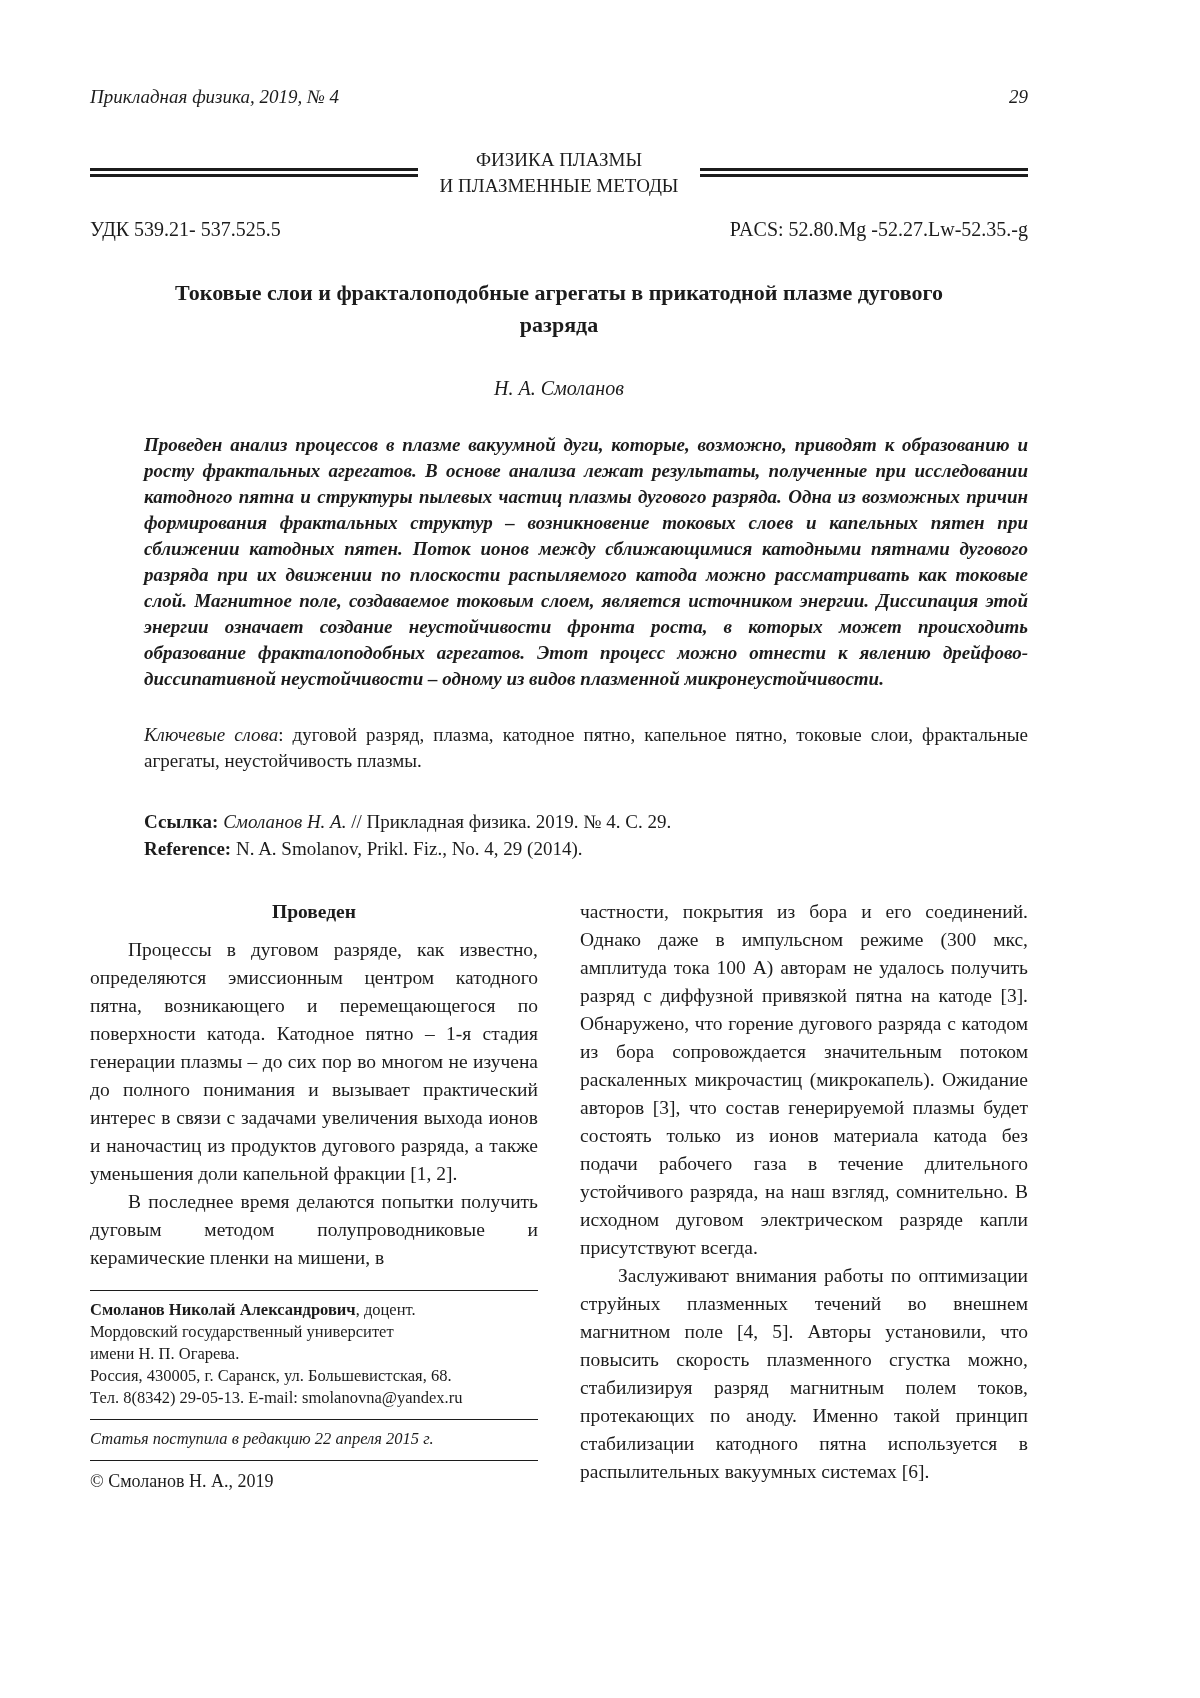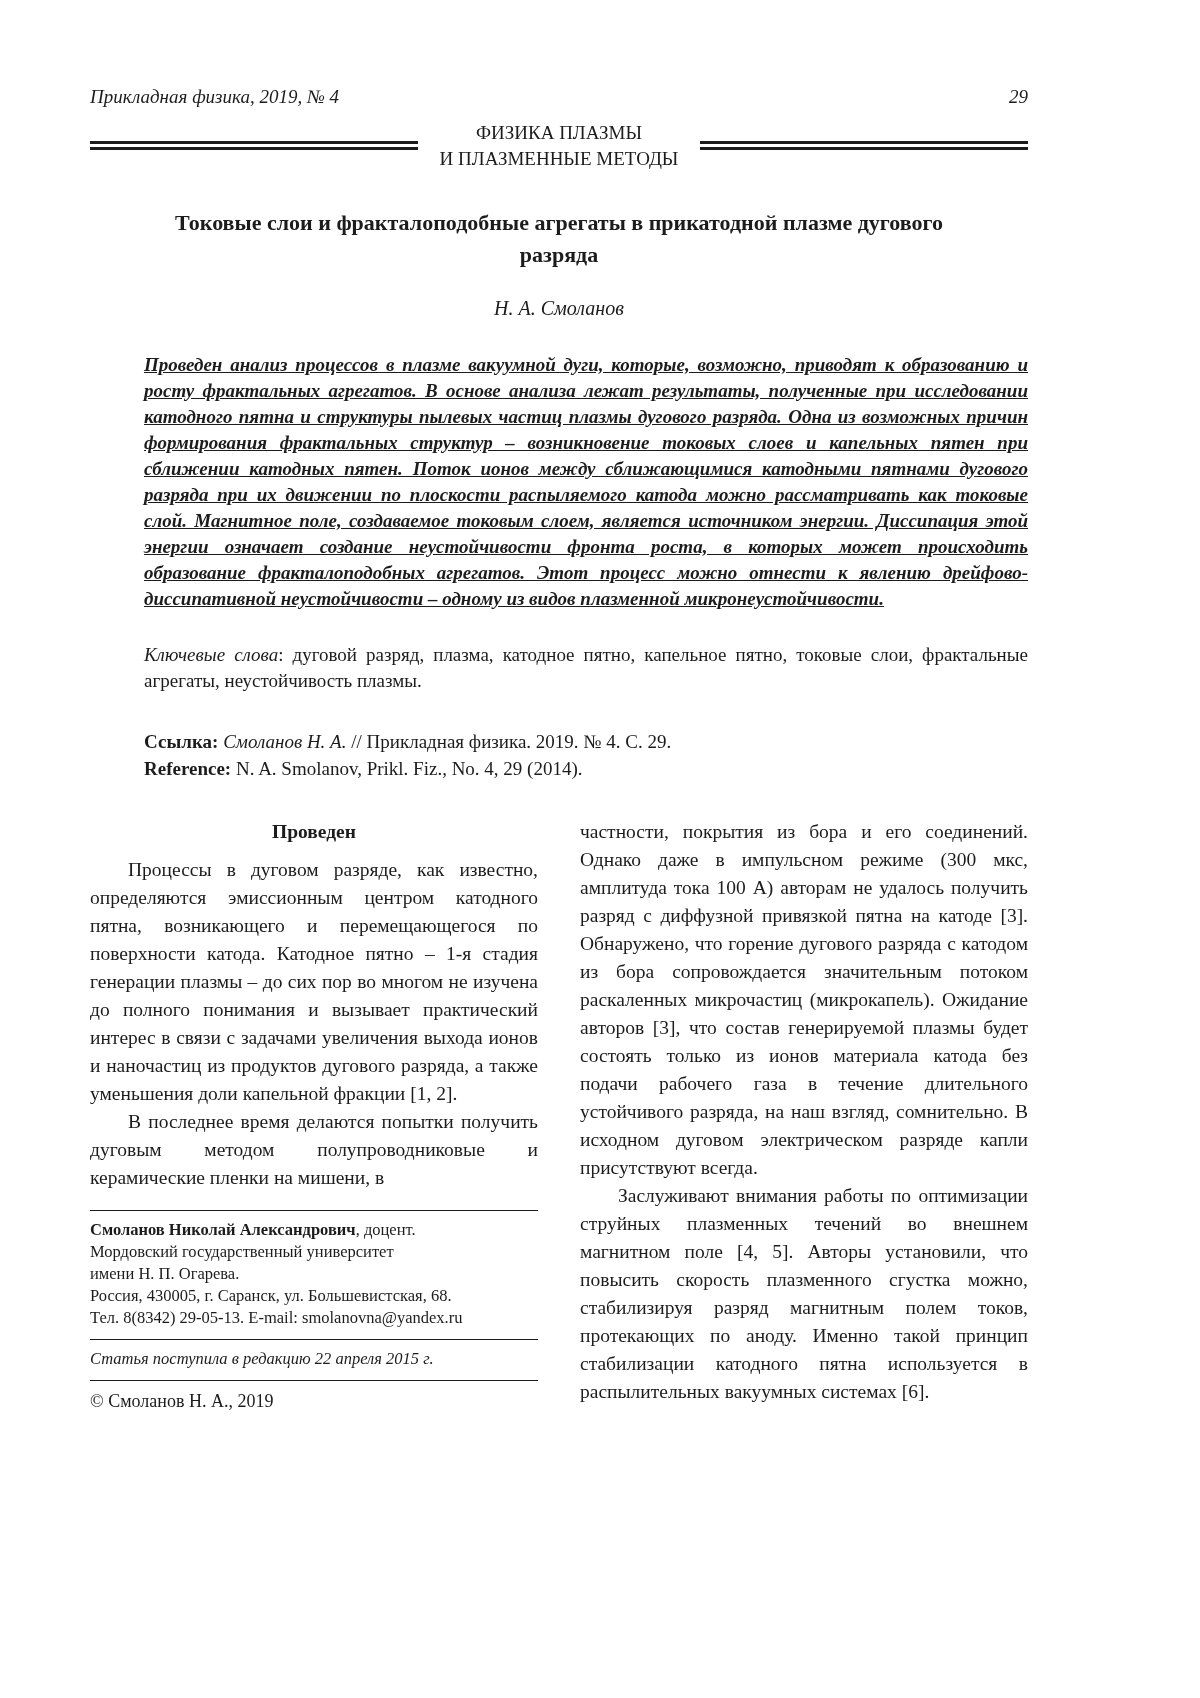--- a/index.html
+++ b/index.html
@@ -23,21 +23,21 @@
     display: flex;
     justify-content: space-between;
     align-items: baseline;
     font-size: 19px;
   }
   .running-header .journal { font-style: italic; }
   .running-header .pagenum { font-style: italic; }
 
   
   .section-banner {
-    margin-top: 12px;
+    margin-top: 39px;
     display: flex;
     align-items: center;
     gap: 16px;
   }
   .double-rule {
     flex: 1;
     height: 3px;
     border-top: 3px solid #1c1c1c;
     border-bottom: 3px solid #1c1c1c;
   }
@@ -58,35 +58,34 @@
 
   .article-title {
     margin: 36px auto 0 auto;
     max-width: 840px;
     text-align: center;
     font-size: 22px;
     font-weight: bold;
     line-height: 1.45;
   }
   .author {
-    margin-top: 26px;
+    margin-top: 36px;
     text-align: center;
     font-style: italic;
     font-size: 20px;
   }
 
   .abstract {
     margin: 32px 0 0 0;
     padding-left: 54px;
     font-size: 19px;
     font-weight: bold;
     font-style: italic;
     text-align: justify;
     line-height: 26px;
-    text-decoration: underline;
   }
 
   .keywords {
     margin: 30px 0 0 0;
     padding-left: 54px;
     font-size: 19px;
     text-align: justify;
     line-height: 26px;
   }
   .kw-label { font-style: italic; }
@@ -157,20 +156,24 @@
 
   <div class="section-banner">
     <div class="double-rule"></div>
     <div class="section-title">
       <div>ФИЗИКА ПЛАЗМЫ</div>
       <div>И ПЛАЗМЕННЫЕ МЕТОДЫ</div>
     </div>
     <div class="double-rule"></div>
   </div>
 
+  <div class="codes">
+    <span>УДК 539.21- 537.525.5</span>
+    <span>PACS: 52.80.Mg -52.27.Lw-52.35.-g</span>
+  </div>
 
   <h1 class="article-title">Токовые слои и фракталоподобные агрегаты в прикатодной плазме дугового разряда</h1>
 
   <div class="author">Н. А. Смоланов</div>
 
   <p class="abstract">Проведен анализ процессов в плазме вакуумной дуги, которые, возможно, приводят к образованию и росту фрактальных агрегатов. В основе анализа лежат результаты, полученные при исследовании катодного пятна и структуры пылевых частиц плазмы дугового разряда. Одна из возможных причин формирования фрактальных структур – возникновение токовых слоев и капельных пятен при сближении катодных пятен. Поток ионов между сближающимися катодными пятнами дугового разряда при их движении по плоскости распыляемого катода можно рассматривать как токовые слой. Магнитное поле, создаваемое токовым слоем, является источником энергии. Диссипация этой энергии означает создание неустойчивости фронта роста, в которых может происходить образование фракталоподобных агрегатов. Этот процесс можно отнести к явлению дрейфово-диссипативной неустойчивости – одному из видов плазменной микронеустойчивости.</p>
 
   <p class="keywords"><span class="kw-label">Ключевые слова</span><span>: дуговой разряд, плазма, катодное пятно, капельное пятно, токовые слои, фрактальные агрегаты, неустойчивость плазмы.</span></p>
 
   <div class="citation">

